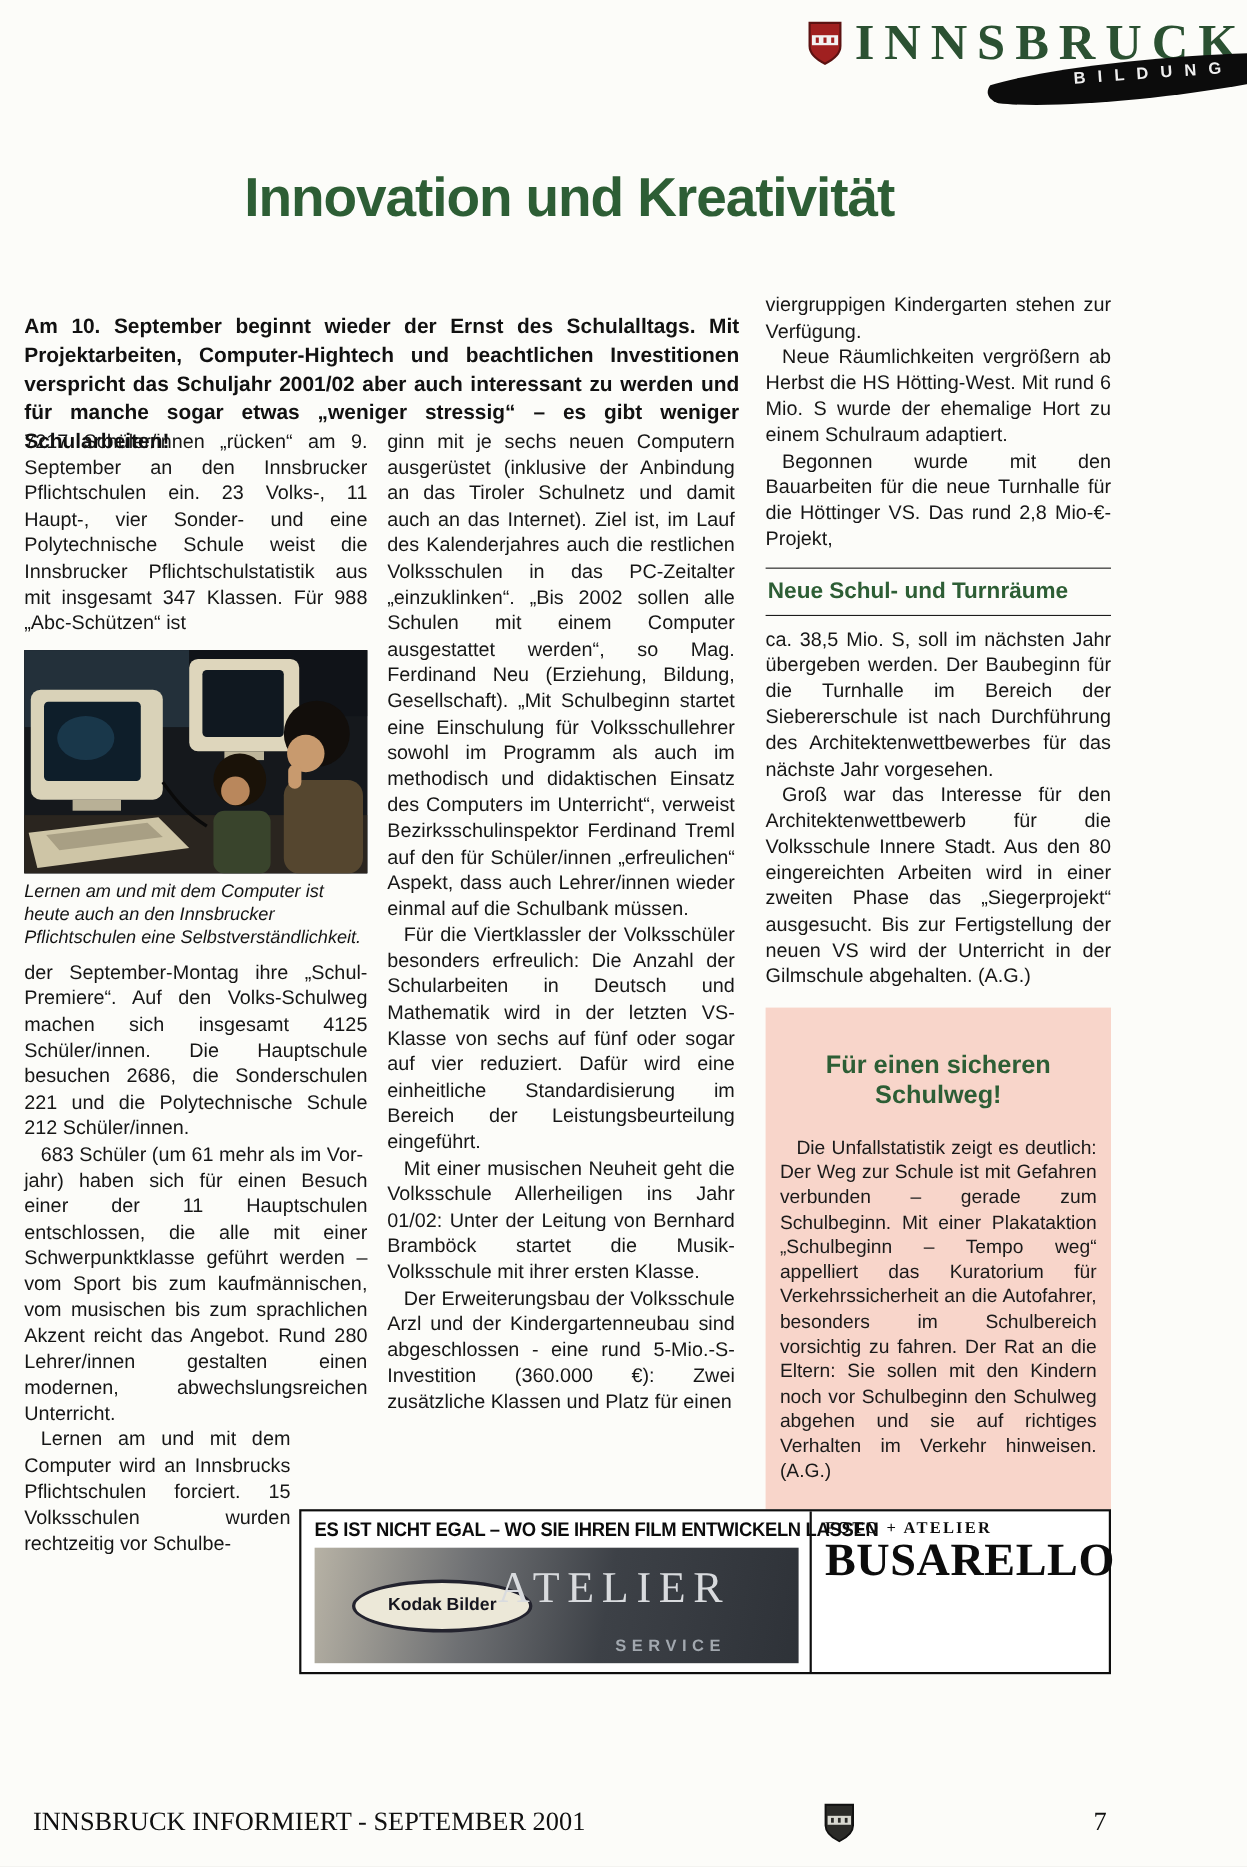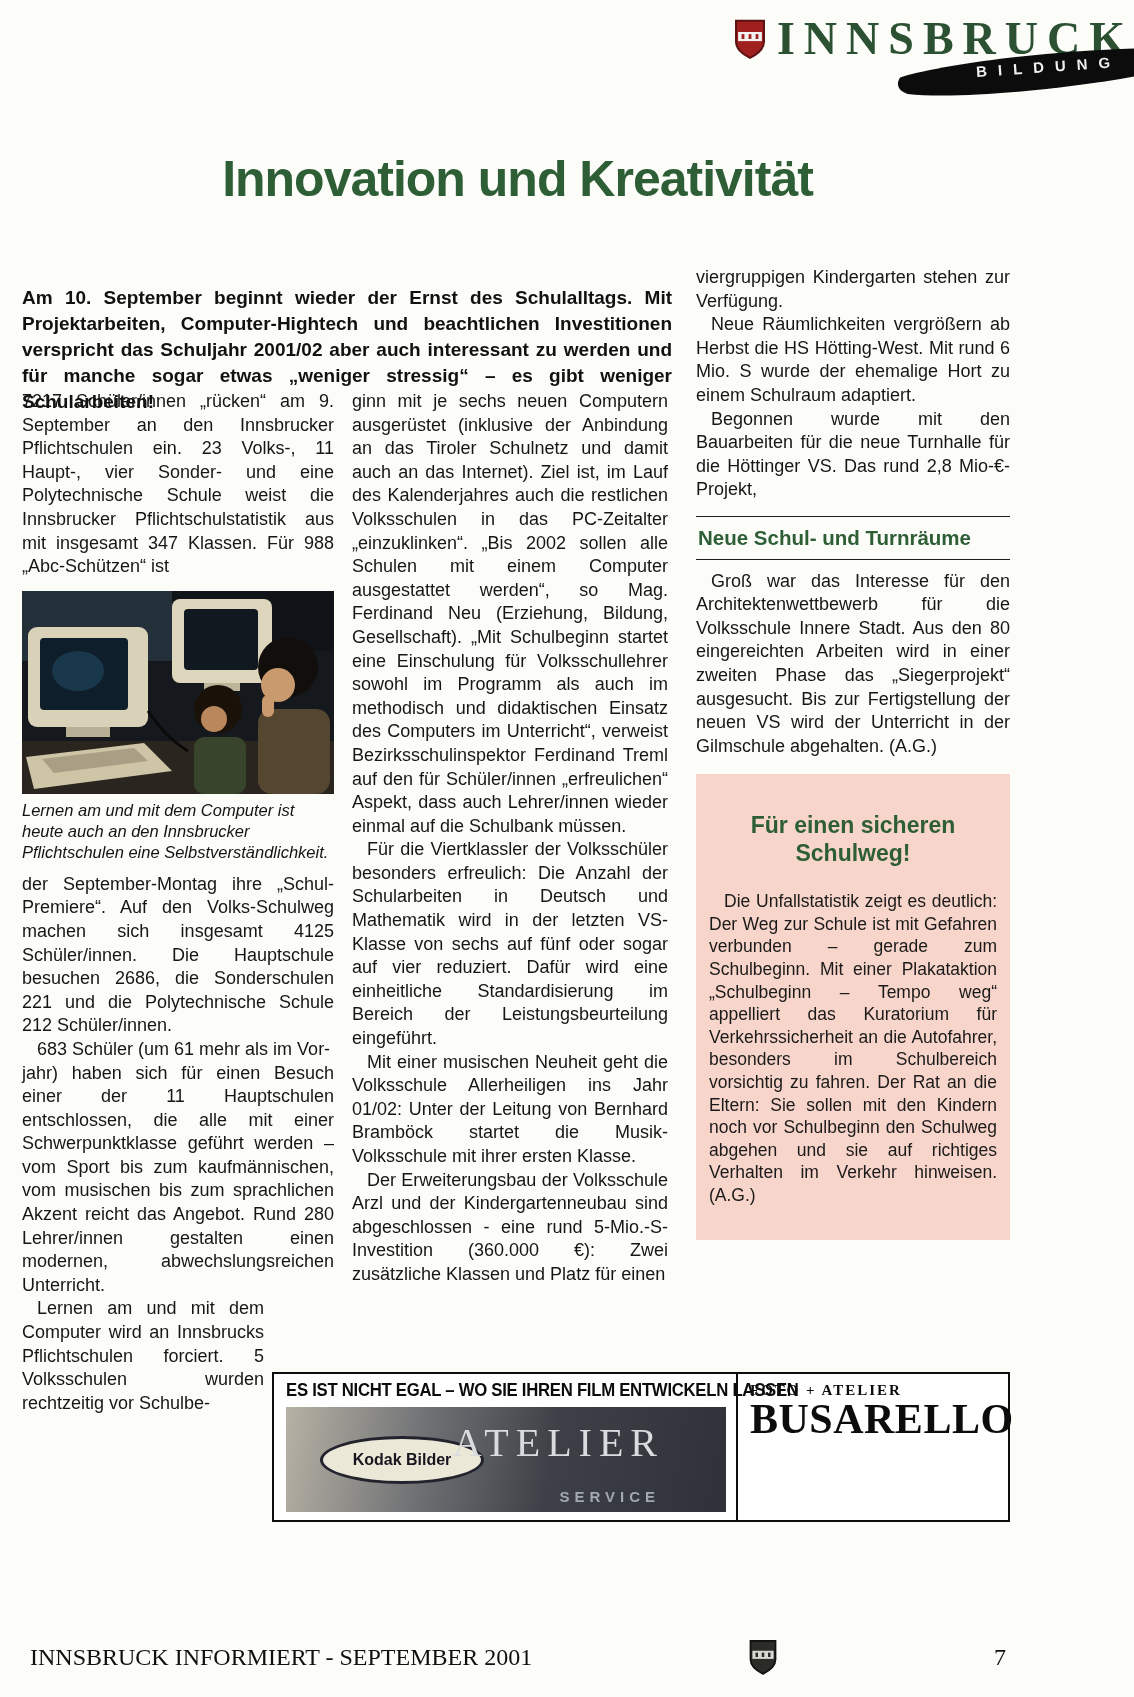--- a/index.html
+++ b/index.html
@@ -178,35 +178,36 @@
         <rect x="240" y="104" width="12" height="22" rx="6" fill="#c89a6e"></rect>
 
         <path d="M126 120 C 140 140, 150 150, 166 160" stroke="#0a0a0a" stroke-width="3" fill="none"></path>
       </svg>
       <figcaption class="caption">Lernen am und mit dem Computer ist heute auch an den Innsbrucker Pflichtschulen eine Selbstverständlichkeit.</figcaption>
     </figure>
 
     <p class="p">der September-Montag ihre „Schul-Premiere“. Auf den Volks-Schulweg machen sich insgesamt 4125 Schüler/innen. Die Hauptschule besuchen 2686, die Sonderschulen 221 und die Polytechnische Schule 212 Schüler/innen.</p>
     <p class="p ind">683 Schüler (um 61 mehr als im Vor-</p>
     <p class="p">jahr) haben sich für einen Besuch einer der 11 Hauptschulen entschlossen, die alle mit einer Schwerpunktklasse geführt werden – vom Sport bis zum kaufmännischen, vom musischen bis zum sprachlichen Akzent reicht das Angebot. Rund 280 Lehrer/innen gestalten einen modernen, abwechslungsreichen Unterricht.</p>
-    <p class="p ind narrow">Lernen am und mit dem Computer wird an Innsbrucks Pflichtschulen forciert. 5 Volksschulen wurden rechtzeitig vor Schulbe-</p>
+    <p class="p ind narrow">Lernen am und mit dem Computer wird an Innsbrucks Pflichtschulen forciert. 15 Volksschulen wurden rechtzeitig vor Schulbe-</p>
   </div>
 
   <div class="col col2">
     <p class="p">ginn mit je sechs neuen Computern ausgerüstet (inklusive der Anbindung an das Tiroler Schulnetz und damit auch an das Internet). Ziel ist, im Lauf des Kalenderjahres auch die restlichen Volksschulen in das PC-Zeitalter „einzuklinken“. „Bis 2002 sollen alle Schulen mit einem Computer ausgestattet werden“, so Mag. Ferdinand Neu (Erziehung, Bildung, Gesellschaft). „Mit Schulbeginn startet eine Einschulung für Volksschullehrer sowohl im Programm als auch im methodisch und didaktischen Einsatz des Computers im Unterricht“, verweist Bezirksschulinspektor Ferdinand Treml auf den für Schüler/innen „erfreulichen“ Aspekt, dass auch Lehrer/innen wieder einmal auf die Schulbank müssen.</p>
     <p class="p ind">Für die Viertklassler der Volksschüler besonders erfreulich: Die Anzahl der Schularbeiten in Deutsch und Mathematik wird in der letzten VS-Klasse von sechs auf fünf oder sogar auf vier reduziert. Dafür wird eine einheitliche Standardisierung im Bereich der Leistungsbeurteilung eingeführt.</p>
     <p class="p ind">Mit einer musischen Neuheit geht die Volksschule Allerheiligen ins Jahr 01/02: Unter der Leitung von Bernhard Bramböck startet die Musik-Volksschule mit ihrer ersten Klasse.</p>
     <p class="p ind">Der Erweiterungsbau der Volksschule Arzl und der Kindergartenneubau sind abgeschlossen - eine rund 5-Mio.-S-Investition (360.000 €): Zwei zusätzliche Klassen und Platz für einen</p>
   </div>
 
   <div class="col col3">
     <p class="p">viergruppigen Kindergarten stehen zur Verfügung.</p>
     <p class="p ind">Neue Räumlichkeiten vergrößern ab Herbst die HS Hötting-West. Mit rund 6 Mio. S wurde der ehemalige Hort zu einem Schulraum adaptiert.</p>
     <p class="p ind">Begonnen wurde mit den Bauarbeiten für die neue Turnhalle für die Höttinger VS. Das rund 2,8 Mio-€-Projekt,</p>
     <h2 class="subhead">Neue Schul- und Turnräume</h2>
+    <p class="p">ca. 38,5 Mio. S, soll im nächsten Jahr übergeben werden. Der Baubeginn für die Turnhalle im Bereich der Siebererschule ist nach Durchführung des Architektenwettbewerbes für das nächste Jahr vorgesehen.</p>
     <p class="p ind">Groß war das Interesse für den Architektenwettbewerb für die Volksschule Innere Stadt. Aus den 80 eingereichten Arbeiten wird in einer zweiten Phase das „Siegerprojekt“ ausgesucht. Bis zur Fertigstellung der neuen VS wird der Unterricht in der Gilmschule abgehalten. (A.G.)</p>
 
     <aside class="info-box">
       <h3 class="info-box-title">Für einen sicheren Schulweg!</h3>
       <p class="info-box-body ind">Die Unfallstatistik zeigt es deutlich: Der Weg zur Schule ist mit Gefahren verbunden – gerade zum Schulbeginn. Mit einer Plakataktion „Schulbeginn – Tempo weg“ appelliert das Kuratorium für Verkehrssicherheit an die Autofahrer, besonders im Schulbereich vorsichtig zu fahren. Der Rat an die Eltern: Sie sollen mit den Kindern noch vor Schulbeginn den Schulweg abgehen und sie auf richtiges Verhalten im Verkehr hinweisen. (A.G.)</p>
     </aside>
   </div>
 
   <div class="ad">
     <div class="ad-left">

